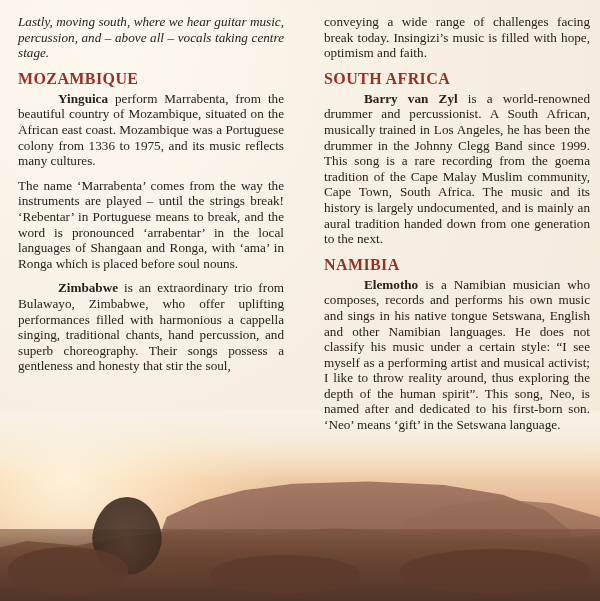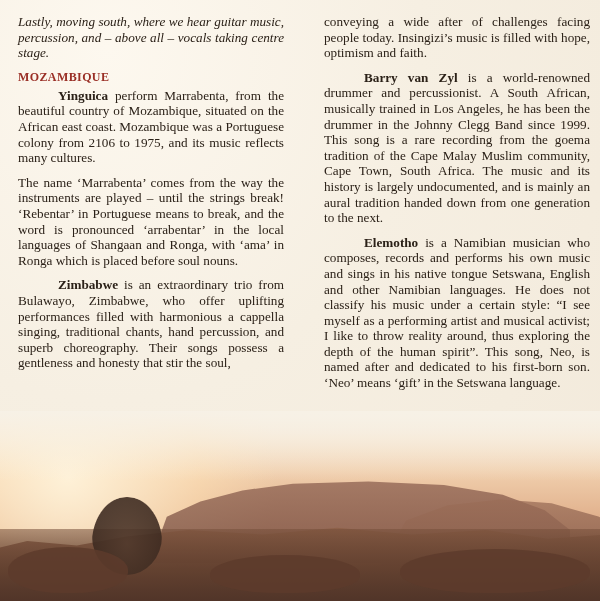--- a/index.html
+++ b/index.html
@@ -136,21 +136,21 @@
     margin: 0 0 9px 0;
     font-size: 13.2px;
     line-height: 15.6px;
     text-align: justify;
     hyphens: auto;
   }
   p.italic {
     font-style: italic;
   }
   .heading {
-    font-size: 12px;
+    font-size: 16px;
     font-weight: bold;
     letter-spacing: 0.4px;
     color: #9a2f26;
     margin: 7px 0 3px 0;
     text-transform: uppercase;
   }
   .heading.first { margin-top: 4px; }
   .artist {
     font-weight: bold;
     margin-left: 40px;
@@ -174,29 +174,31 @@
     <div class="bush" style="left:400px;width:190px;height:44px;"></div>
     <div class="haze"></div>
   </div>
 
   <div class="columns">
 
     <div class="col">
       <p class="italic">Lastly, moving south, where we hear guitar music, percussion, and – above all – vocals taking centre stage.</p>
 
       <div class="heading first">MOZAMBIQUE</div>
-      <p><span class="artist">Yinguica</span><span> perform Marrabenta, from the beautiful country of Mozambique, situated on the African east coast. Mozambique was a Portuguese colony from 2106 to 1975, and its music reflects many cultures.</span></p>
+      <p><span class="artist">Yinguica</span><span> perform Marrabenta, from the beautiful country of Mozambique, situated on the African east coast. Mozambique was a Portuguese colony from 1336 to 1975, and its music reflects many cultures.</span></p>
 
       <p>The name ‘Marrabenta’ comes from the way the instruments are played – until the strings break! ‘Rebentar’ in Portuguese means to break, and the word is pronounced ‘arrabentar’ in the local languages of Shangaan and Ronga, with ‘ama’ in Ronga which is placed before soul nouns.</p>
 
       <p><span class="artist">Zimbabwe</span><span> is an extraordinary trio from Bulawayo, Zimbabwe, who offer uplifting performances filled with harmonious a cappella singing, traditional chants, hand percussion, and superb choreography. Their songs possess a gentleness and honesty that stir the soul,</span></p>
     </div>
 
     <div class="col">
-      <p>conveying a wide after of challenges facing people today. Insingizi’s music is filled with hope, optimism and faith.</p>
-
+      <p>conveying a wide range of challenges facing break today. Insingizi’s music is filled with hope, optimism and faith.</p>
+
+      <div class="heading">SOUTH AFRICA</div>
       <p><span class="artist">Barry van Zyl</span><span> is a world-renowned drummer and percussionist. A South African, musically trained in Los Angeles, he has been the drummer in the Johnny Clegg Band since 1999. This song is a rare recording from the goema tradition of the Cape Malay Muslim community, Cape Town, South Africa. The music and its history is largely undocumented, and is mainly an aural tradition handed down from one generation to the next.</span></p>
 
+      <div class="heading">NAMIBIA</div>
       <p><span class="artist">Elemotho</span><span> is a Namibian musician who composes, records and performs his own music and sings in his native tongue Setswana, English and other Namibian languages. He does not classify his music under a certain style: “I see myself as a performing artist and musical activist; I like to throw reality around, thus exploring the depth of the human spirit”. This song, Neo, is named after and dedicated to his first-born son. ‘Neo’ means ‘gift’ in the Setswana language.</span></p>
     </div>
 
   </div>
 </div>
 
 </body></html>

